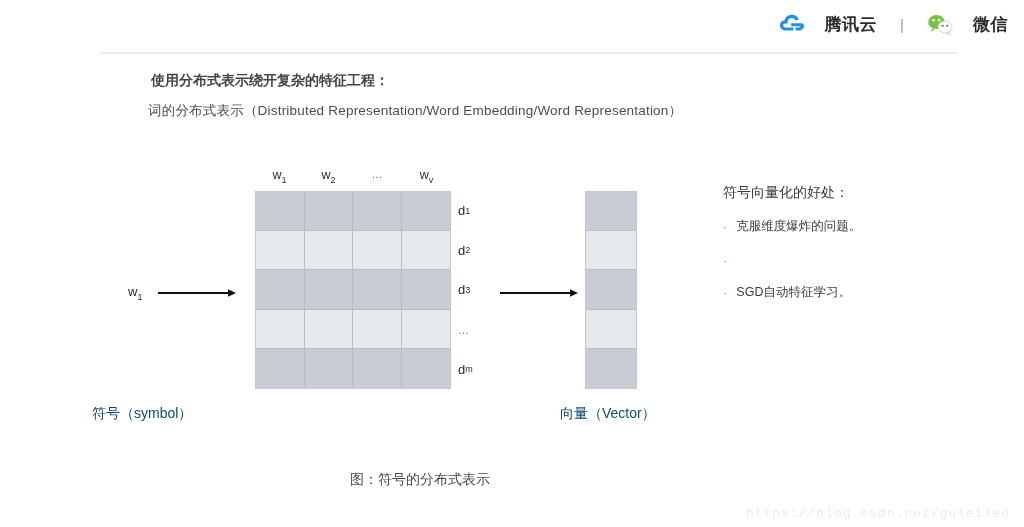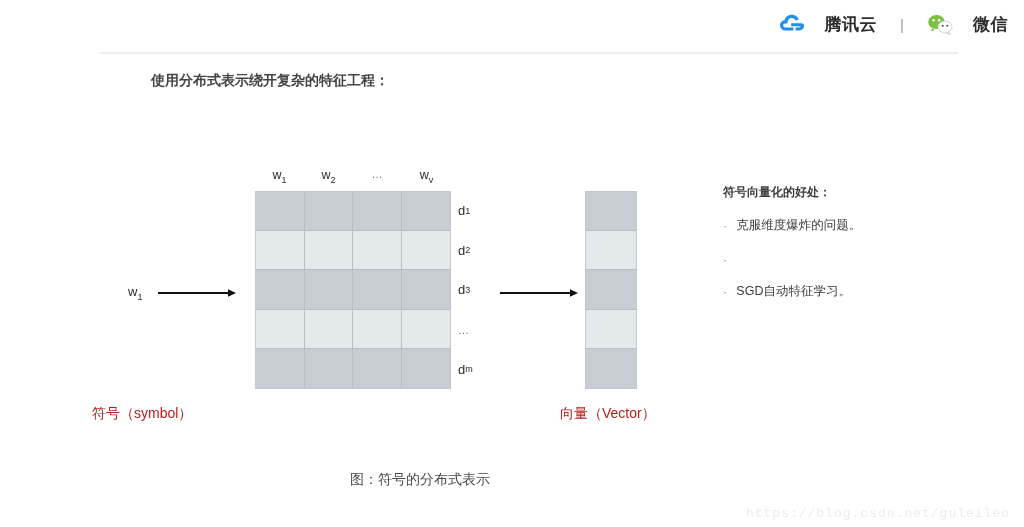--- a/index.html
+++ b/index.html
@@ -141,39 +141,39 @@
     display: grid;
     grid-template-rows: repeat(5, 1fr);
     border: 1px solid #c3c8cf;
   }
   .vcell { border-bottom: 1px solid #b9bec6; }
   .vcell.lastrow { border-bottom: none; }
   .vcell.dark  { background: #c8ccd3; }
   .vcell.light { background: #e4e9ec; }
 
   
-  .cap { position: absolute; font-size: 14px; color: #b91c1c; }
+  .cap { position: absolute; font-size: 14px; color: #0c4a6e; }
   .cap-symbol { left: 92px;  top: 405px; }
   .cap-lookup { left: 268px; top: 405px; }
   .cap-vector { left: 560px; top: 405px; text-align: center; }
 
   .figure-caption {
     position: absolute;
     left: 0; top: 471px;
     width: 840px;
     text-align: center;
     font-size: 14px;
     color: #4a4a4e;
   }
 
   
   .benefits { position: absolute; left: 723px; top: 184px; width: 260px; }
   .benefits-title {
-    font-size: 12px;
-    font-weight: bold;
+    font-size: 14px;
+    font-weight: normal;
     color: #3c3c40;
     margin-bottom: 16px;
   }
   .benefit-item {
     display: flex;
     align-items: flex-start;
     gap: 9px;
     margin-bottom: 17px;
     font-size: 12.5px;
     color: #3c3c40;
@@ -227,20 +227,21 @@
         <circle cx="15.7" cy="12.7" r="1.05" fill="#555555"></circle>
         <circle cx="20.3" cy="12.7" r="1.05" fill="#555555"></circle>
       </svg>
     </span>
     <span class="brand-text">微信</span>
   </div>
 
   <div class="header-divider"></div>
 
   <div class="subhead">使用分布式表示绕开复杂的特征工程：</div>
+  <div class="subsubhead">词的分布式表示（Distributed Representation/Word Embedding/Word Representation）</div>
 
   <div class="diagram">
 
     <div class="sym-label">
       <span>w</span><sub>1</sub>
     </div>
 
     <span class="arrow-left">
       <svg viewBox="0 0 78 12" width="78" height="12">
         <line x1="0" y1="6" x2="70" y2="6" stroke="#111111" stroke-width="1.8"></line>

